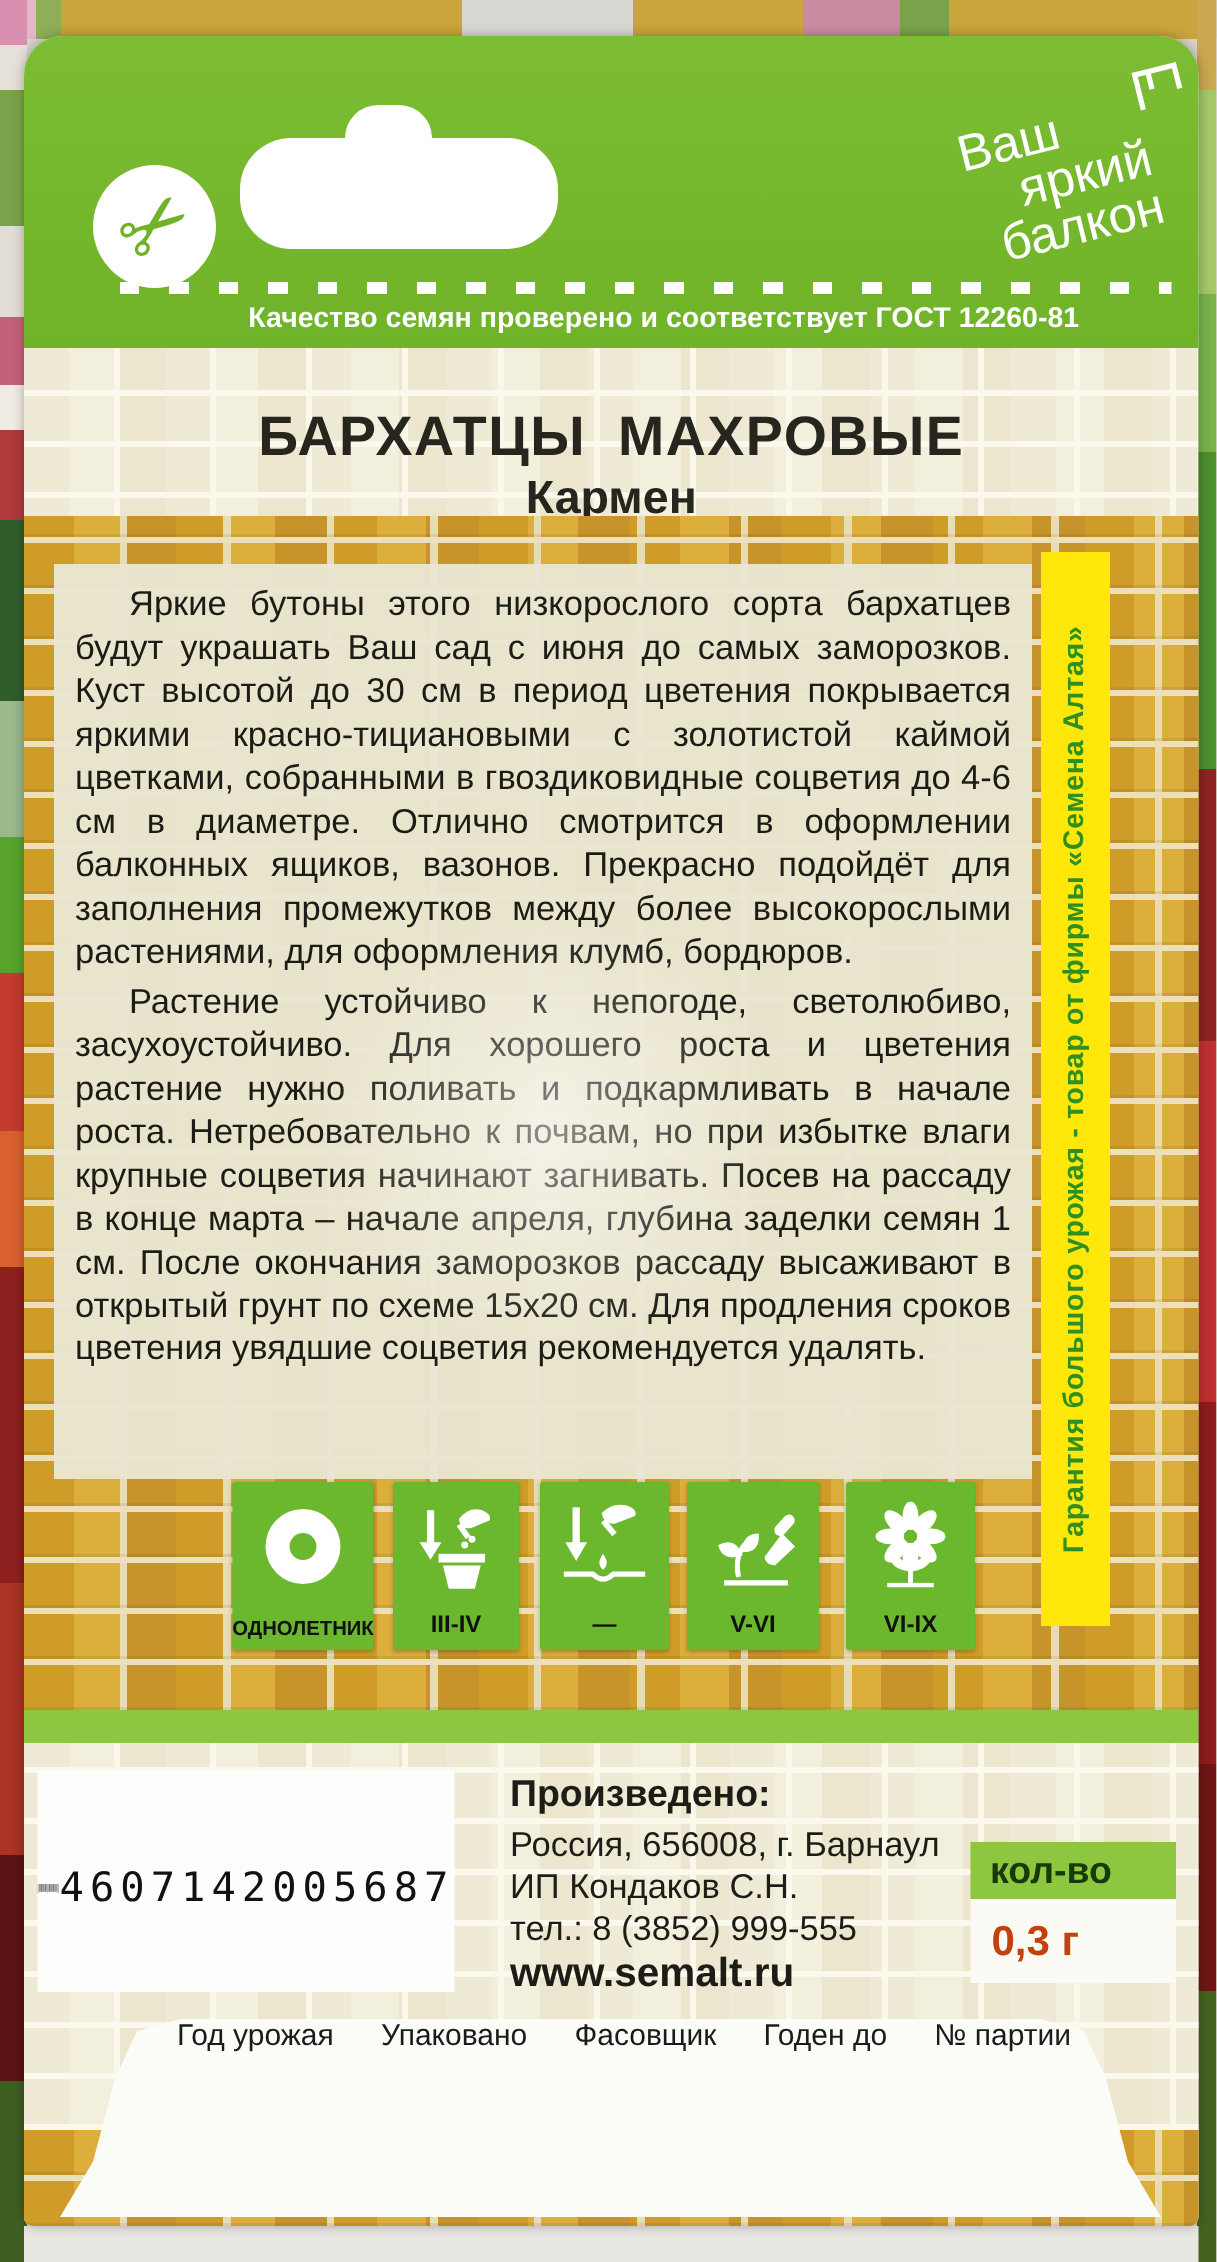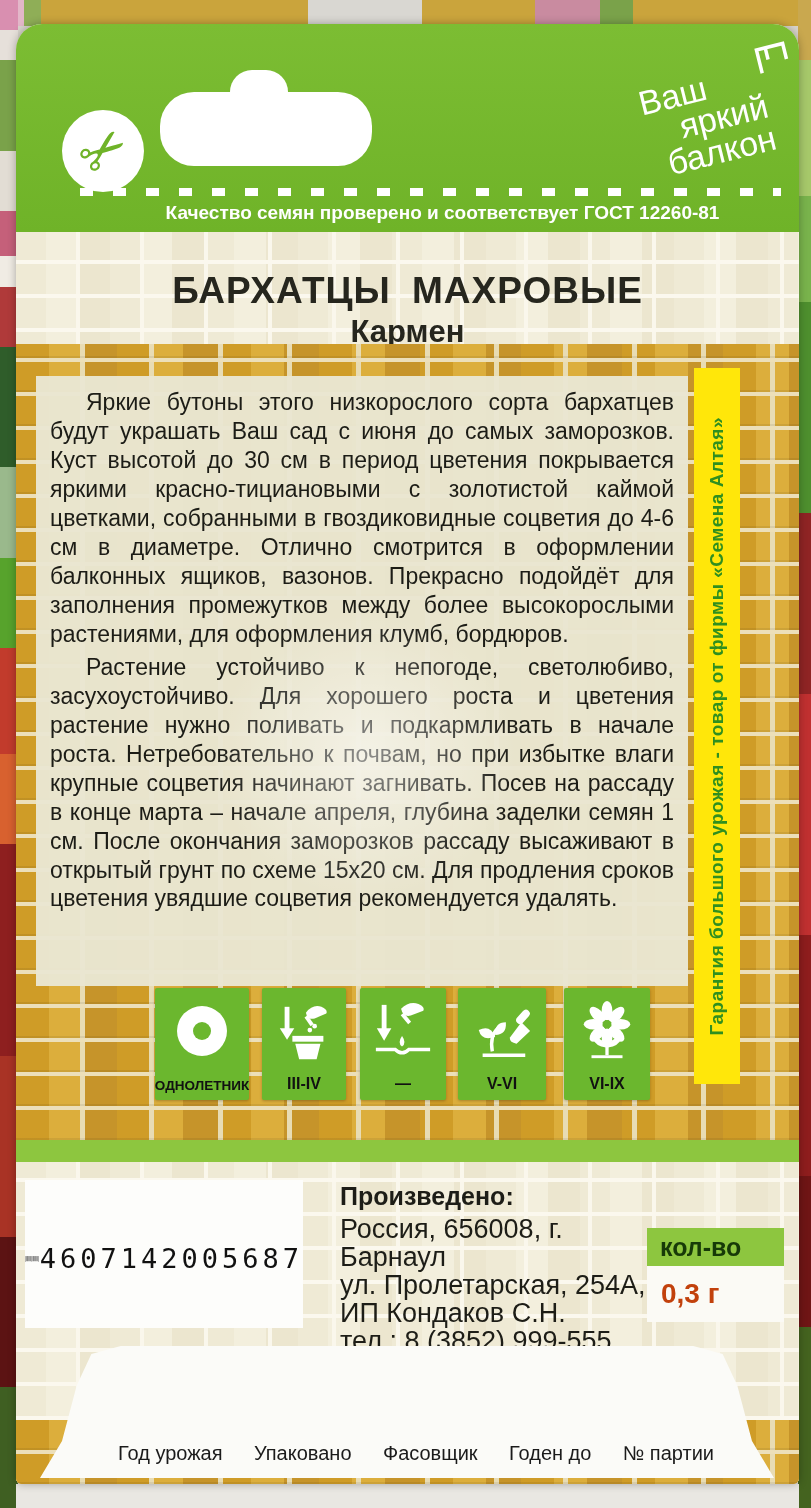--- a/index.html
+++ b/index.html
@@ -89,33 +89,33 @@
 
   
   .barcode-box{position:absolute;left:9px;top:1156px;width:278px;height:148px;background:#fdfdfb;
     display:flex;flex-direction:row;align-items:center;justify-content:flex-start;padding-top:10px;}
   .barcode-digits{font-family:"DejaVu Sans Mono",monospace;font-size:27px;color:#111;
     letter-spacing:4px;margin-top:-2px;}
 
   
   .producer{position:absolute;left:324px;top:1158px;width:330px;color:#1d1d17;}
   .producer .head{font-size:25px;font-weight:bold;margin-bottom:4px;}
-  .producer .line{font-size:27px;line-height:28px;}
+  .producer .line{font-size:23px;line-height:28px;}
   .producer .site{font-size:27px;font-weight:bold;margin-top:1px;}
 
   
   .qty-label{position:absolute;left:631px;top:1204px;width:137px;height:38px;background:#8dc63f;
     color:#173a08;font-weight:bold;font-size:25px;line-height:38px;padding-left:13px;}
   .qty-value{position:absolute;left:631px;top:1242px;width:137px;height:56px;background:#fbfaf5;
     color:#c2410c;font-weight:bold;font-size:28px;line-height:56px;padding-left:14px;}
 
   
   .bottom-flap{position:absolute;left:24px;top:1322px;width:734px;height:132px;background:#fbfbf8;
     clip-path:polygon(11% 0,89% 0,93% 6%,95% 30%,97% 72%,100% 100%,0 100%,3% 72%,5% 30%,7% 6%);
-    display:flex;align-items:flex-end;}
+    display:flex;}
   .flap-fields{width:100%;display:flex;justify-content:space-between;
     padding:0 60px 13px 78px;color:#1b1b1b;font-size:20px;}
 </style>
 </head>
 <body>
 
 <div class="screen">
   <div class="bg-top"></div>
   <div class="bg-left"></div>
   <div class="bg-right"></div>
@@ -279,21 +279,20 @@
           <rect x="219" y="0" width="2" height="96"></rect>
             <rect x="224" y="0" width="3" height="96"></rect>
         </g>
       </svg>
       <div class="barcode-digits">4607142005687</div>
     </div>
 
     <div class="producer">
       <div class="head">Произведено:</div>
       <div class="line">Россия, 656008, г. Барнаул</div>
-      <div class="line">ул. Пролетарская, 254А,</div>
       <div class="line">ИП Кондаков С.Н.</div>
       <div class="line">тел.: 8 (3852) 999-555</div>
       <div class="site">www.semalt.ru</div>
     </div>
 
     <div class="qty-label">кол-во</div>
     <div class="qty-value">0,3 г</div>
 
     <div class="bottom-flap">
       <div class="flap-fields">

